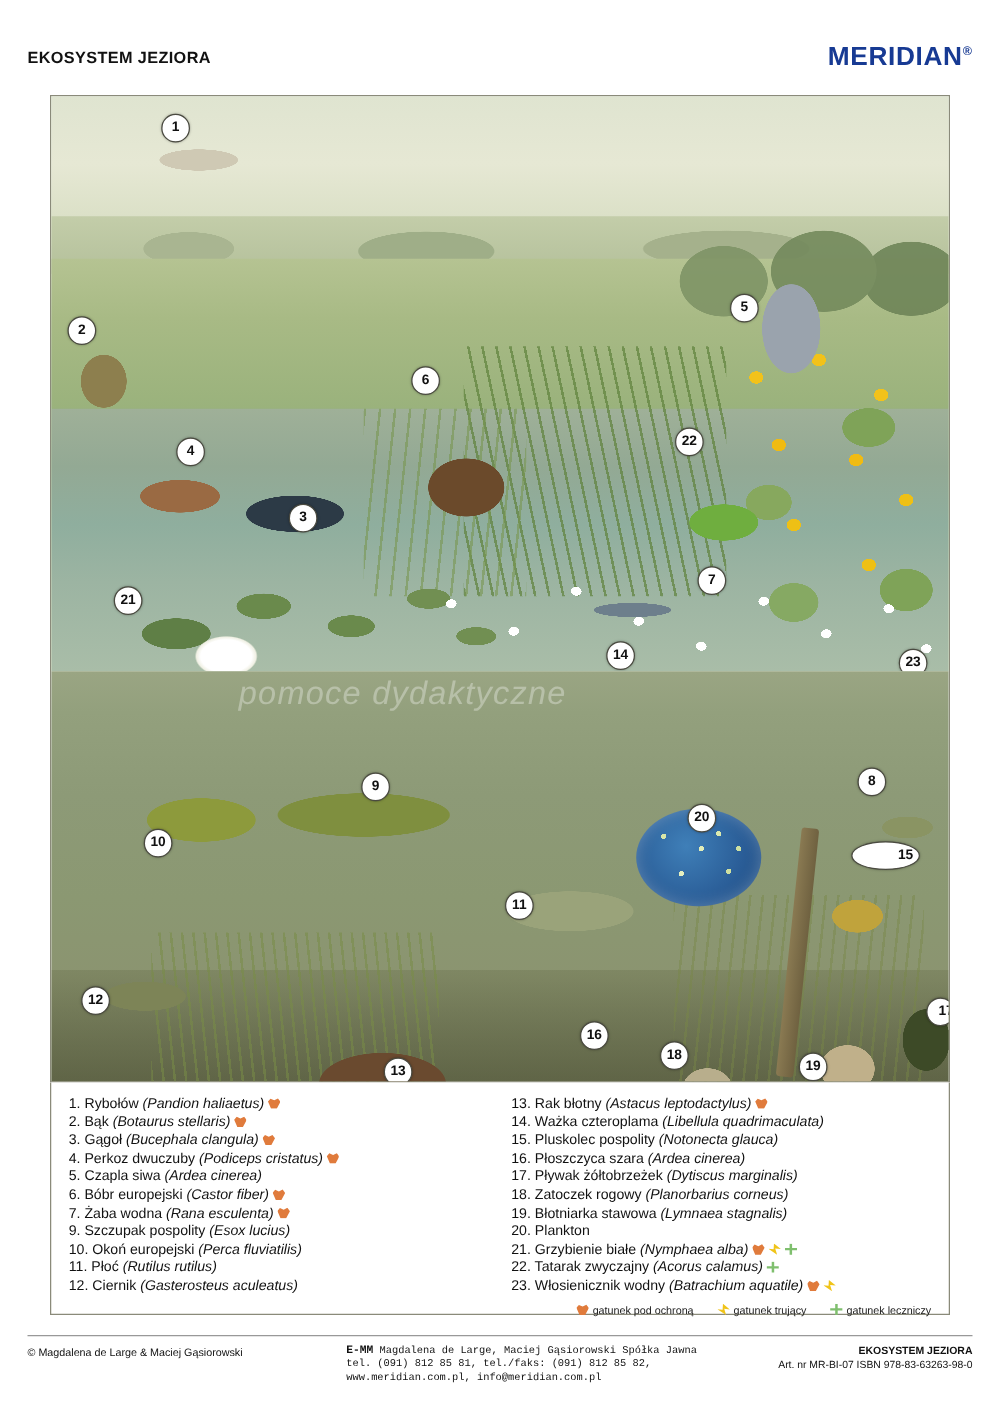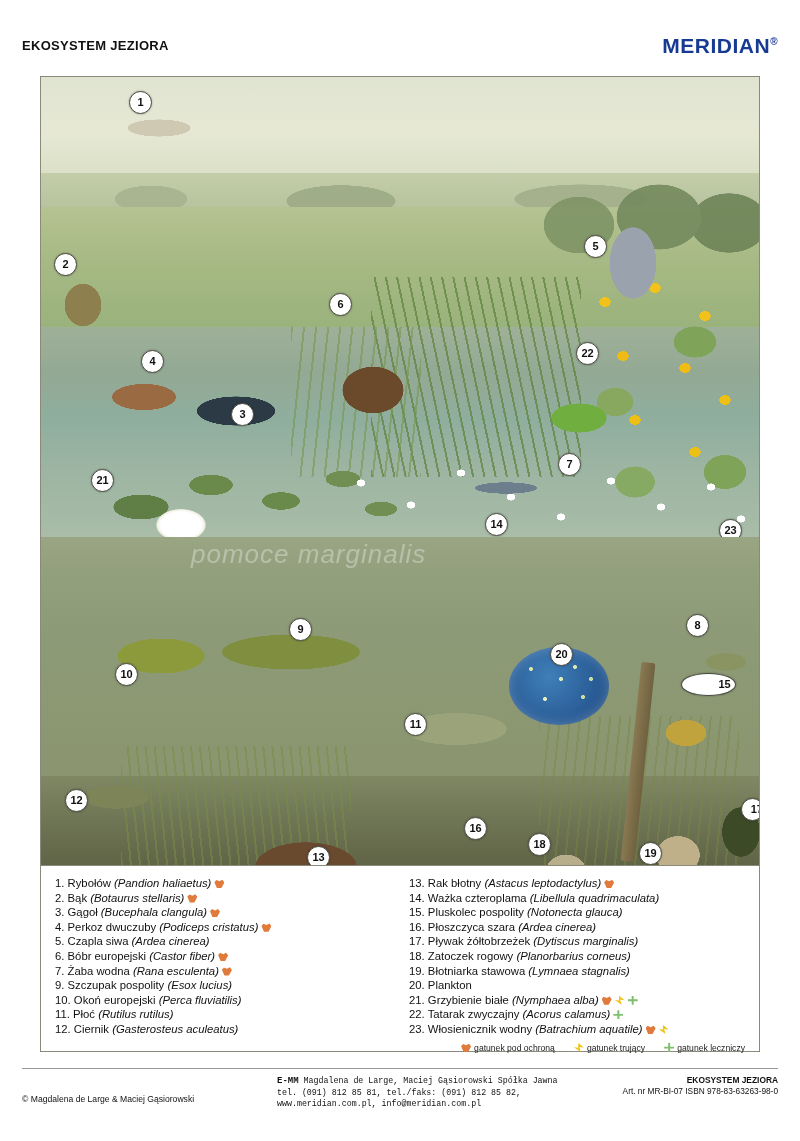--- a/index.html
+++ b/index.html
@@ -294,21 +294,20 @@
     height: 60px;
     border-top: 1px solid #999;
     margin: 0 22px;
     width: 756px;
   }
   .footer-left {
     position: absolute;
     left: 0; top: 8px;
     font-size: 8.6px;
     color: #111;
-    margin-top: 17px;
   }
   .footer-center {
     position: absolute;
     left: 255px; top: 6px;
     font-size: 8.3px;
     color: #111;
     text-align: left;
     line-height: 11px;
     width: 340px;
     font-family: Liberation Mono, monospace;
@@ -359,21 +358,21 @@
       <div class="blob" style="left:140px;top:312px;width:110px;height:44px;background:radial-gradient(54px 20px at 55px 22px,#2c3a46 0 72%,transparent 73%);"></div>
       <div class="blob" style="left:500px;top:320px;width:76px;height:42px;background:radial-gradient(38px 20px at 38px 21px,#6fae3f 0 72%,transparent 73%);"></div>
       <div class="blob" style="left:420px;top:385px;width:90px;height:52px;background:radial-gradient(44px 8px at 45px 26px,#6d7f8c 0 70%,transparent 71%);"></div>
 
       <div class="marker" style="left:88px;top:14px;">1</div>
       <div class="marker" style="left:13px;top:176px;">2</div>
       <div class="marker" style="left:100px;top:273px;">4</div>
       <div class="marker" style="left:190px;top:326px;">3</div>
       <div class="marker" style="left:543px;top:158px;">5</div>
       <div class="marker" style="left:288px;top:216px;">6</div>
-      <div class="marker" style="left:499px;top:265px;margin-left:36px;">22</div>
+      <div class="marker" style="left:499px;top:265px;">22</div>
       <div class="marker" style="left:517px;top:376px;">7</div>
       <div class="marker" style="left:50px;top:392px;">21</div>
       <div class="marker" style="left:444px;top:436px;">14</div>
       <div class="marker" style="left:678px;top:442px;">23</div>
     </div>
 
     <div class="scene-below">
       <div class="underwater-dark"></div>
       <div class="weeds"></div>
       <div class="weeds-right"></div>
@@ -399,21 +398,21 @@
       <div class="marker" style="left:640px;top:136px;padding-left:32px;">15</div>
       <div class="marker" style="left:363px;top:176px;">11</div>
       <div class="marker" style="left:24px;top:252px;">12</div>
       <div class="marker" style="left:700px;top:261px;text-align:right;">17</div>
       <div class="marker" style="left:423px;top:280px;">16</div>
       <div class="marker" style="left:487px;top:296px;">18</div>
       <div class="marker" style="left:598px;top:305px;">19</div>
       <div class="marker" style="left:266px;top:309px;">13</div>
     </div>
 
-    <div class="watermark">pomoce marginalis</div>
+    <div class="watermark">pomoce dydaktyczne</div>
   </div>
 
   <div class="legend">
     <div class="legend-cols">
       <div class="legend-col" id="col-left">
           <div class="legend-item"><span>1.</span> <span>Rybołów</span> <i>(Pandion haliaetus)</i><i class="sym sym-prot"></i></div>
           <div class="legend-item"><span>2.</span> <span>Bąk</span> <i>(Botaurus stellaris)</i><i class="sym sym-prot"></i></div>
           <div class="legend-item"><span>3.</span> <span>Gągoł</span> <i>(Bucephala clangula)</i><i class="sym sym-prot"></i></div>
           <div class="legend-item"><span>4.</span> <span>Perkoz dwuczuby</span> <i>(Podiceps cristatus)</i><i class="sym sym-prot"></i></div>
           <div class="legend-item"><span>5.</span> <span>Czapla siwa</span> <i>(Ardea cinerea)</i></div>

